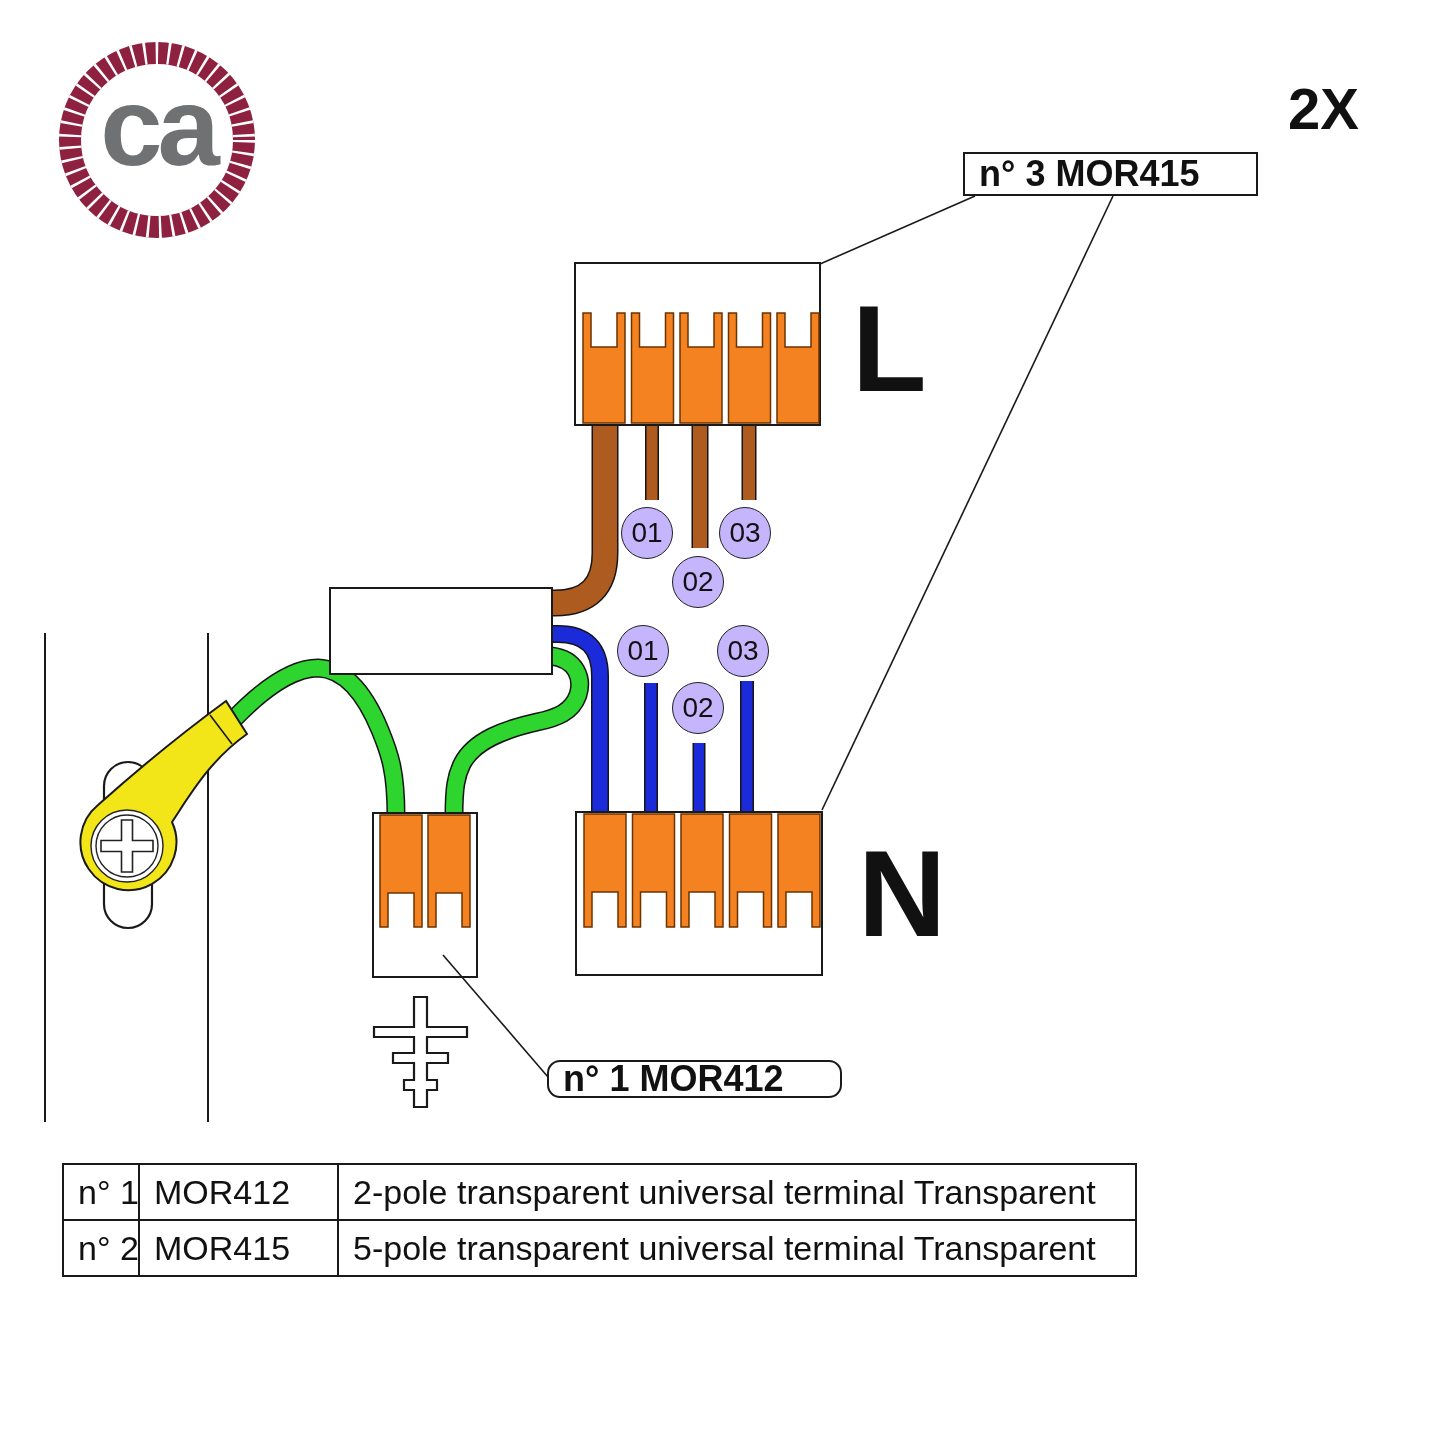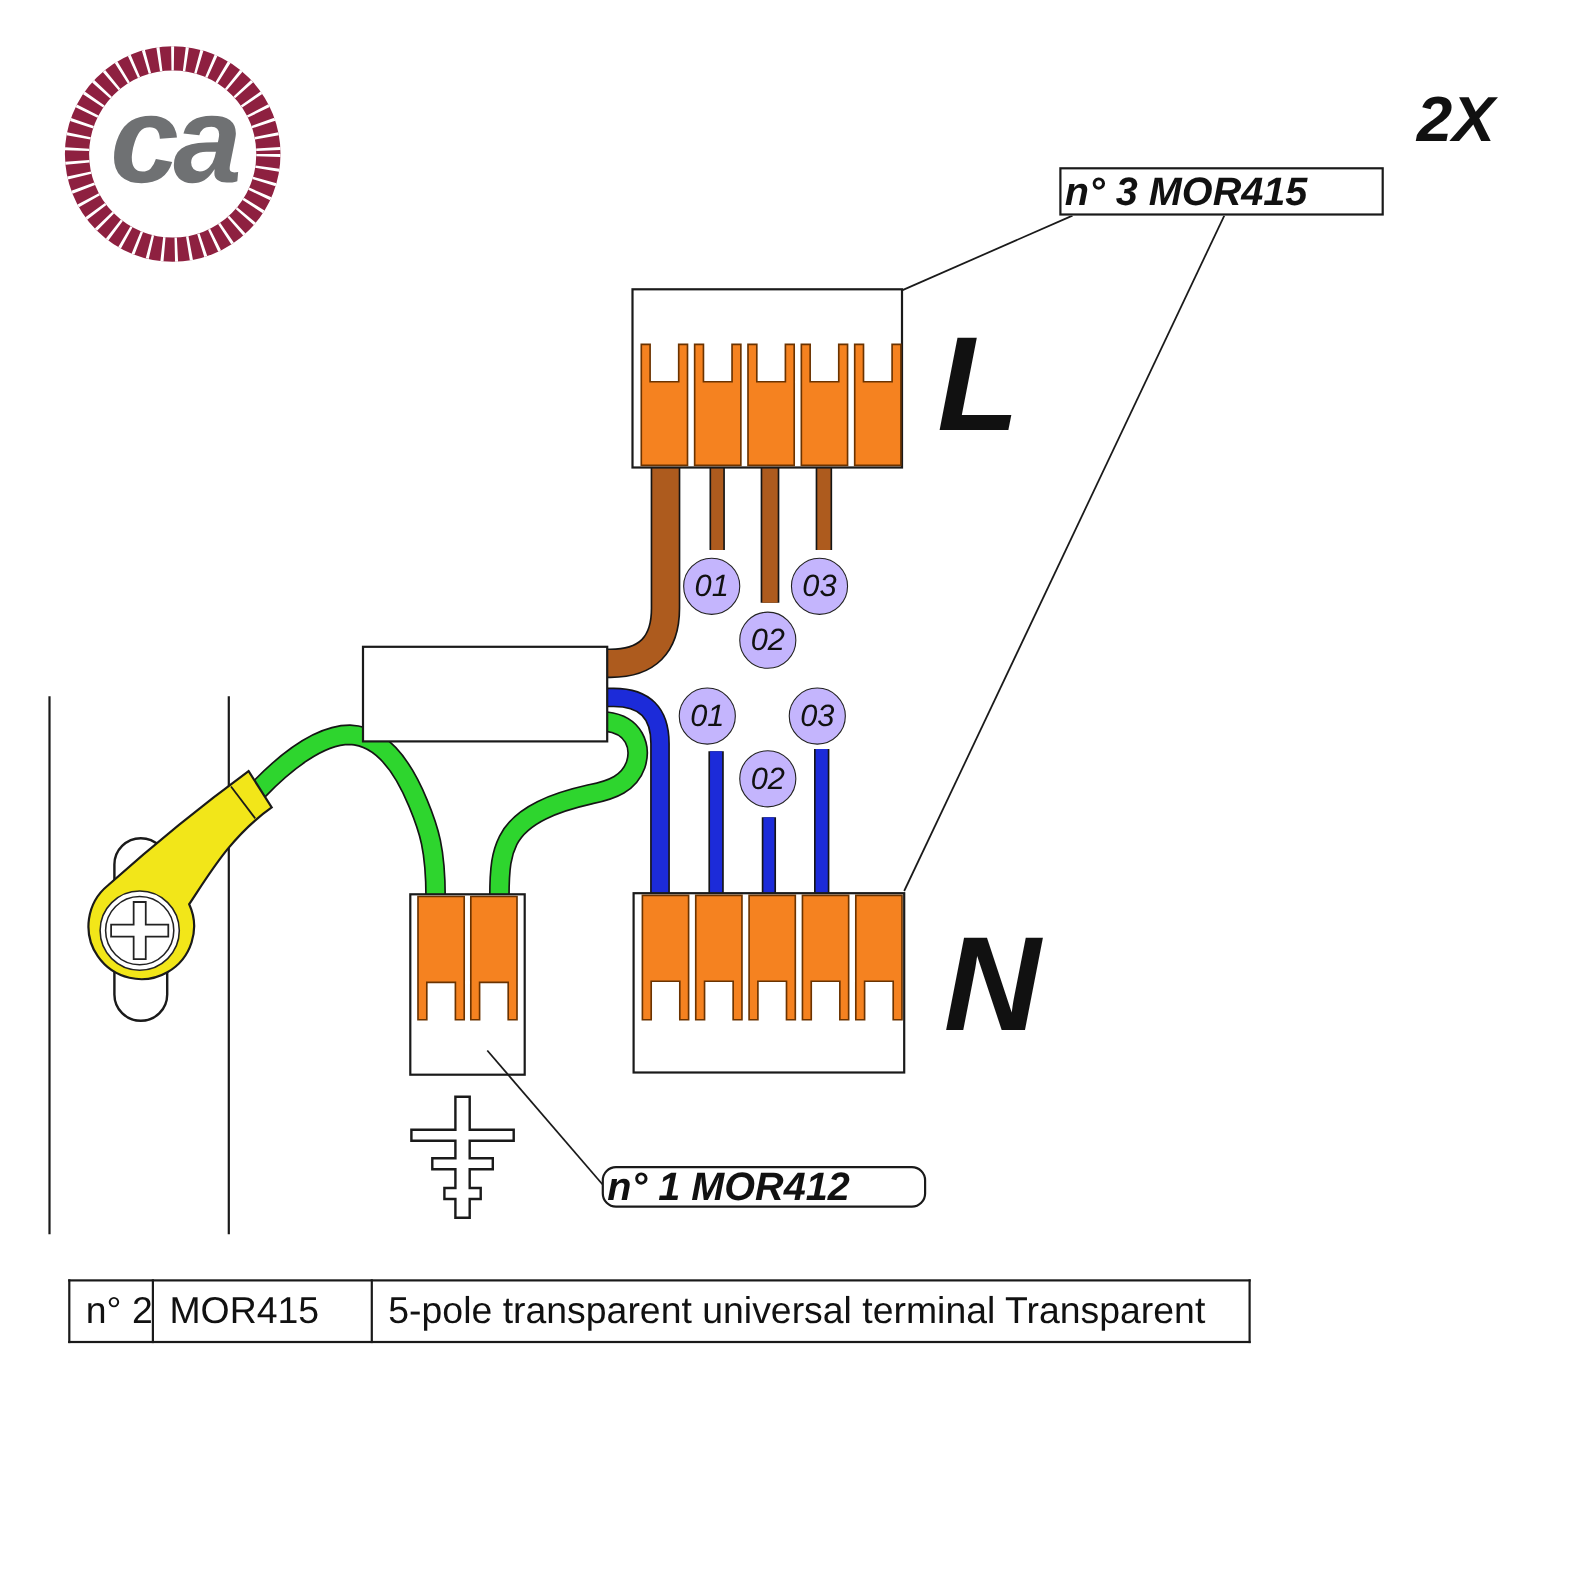--- a/index.html
+++ b/index.html
@@ -1,38 +1,38 @@
 <!DOCTYPE html>
 <html style="--orange: #F58220; --orange_outline: #6B3300; --brown: #AD5B1E; --green: #2ED52E; --blue: #1C2BD9; --yellow: #F2E619; --maroon: #8E2040; --logo_gray: #6F7173;"><head>
 <meta charset="utf-8">
 <style>
   html,body{margin:0;padding:0;background:#fff;}
   #canvas{
     position:relative;width:1445px;height:1441px;background:#fff;overflow:hidden;
     font-family:"Liberation Sans",sans-serif;color:#111;
   }
   svg{position:absolute;left:0;top:0;}
-  .overlay{position:absolute;z-index:5;font-style:italic;}
+  .overlay{position:absolute;z-index:5;}
   
   .box{fill:#ffffff;stroke:#1a1a1a;stroke-width:2px;}
   .pole{fill:var(--orange);stroke:var(--orange_outline);stroke-width:1.5px;}
   .wo{fill:none;stroke:#151515;stroke-linecap:butt;}
   .wbrown{fill:none;stroke:var(--brown);}
   .wblue{fill:none;stroke:var(--blue);}
   .wgreen{fill:none;stroke:var(--green);}
   .thin{stroke:#1a1a1a;stroke-width:1.6px;fill:none;}
   .wall{stroke:#1a1a1a;stroke-width:2px;fill:none;}
   .white-outline{fill:#ffffff;stroke:#1a1a1a;stroke-width:2.2px;}
   .yellow{fill:var(--yellow);stroke:#1a1a1a;stroke-width:2px;}
   
   .logo-text{left:60px;top:52px;width:195px;text-align:center;font-size:112px;
     font-weight:bold;line-height:150px;letter-spacing:-5px;color:var(--logo_gray);}
   .qty{left:1244px;top:72px;font-size:58px;line-height:74px;font-weight:bold;margin-left:44px;}
   .callout{background:#fff;border:2px solid #1a1a1a;font-weight:bold;font-size:36px;
-    padding-left:3px;display:flex;align-items:center;box-sizing:border-box;}
+    padding-left:14px;display:flex;align-items:center;box-sizing:border-box;}
   .callout.mor415{left:963px;top:152px;width:295px;height:44px;}
   .callout.mor412{left:547px;top:1060px;width:295px;height:38px;border-radius:13px;}
   .term-letter{font-size:122px;line-height:122px;font-weight:bold;}
   .lbl-l{left:852px;top:288px;}
   .lbl-n{left:858px;top:833px;}
   .marker{width:52px;height:52px;border:1.6px solid #222;border-radius:50%;background:#c4b5fd;
     display:flex;align-items:center;justify-content:center;font-size:28px;font-weight:500;
     box-sizing:border-box;}
   table.legend{left:62px;top:1163px;position:absolute;z-index:5;border-collapse:collapse;
     table-layout:fixed;width:1075px;font-size:34px;}
@@ -147,20 +147,25 @@
     <span>n° 1 MOR412</span>
   </div>
 
   <table class="legend">
     <colgroup>
         <col class="c1">
         <col class="c2">
         <col>
       </colgroup>
     <tbody>
+        <tr>
+      <td>n° 1</td>
+      <td>MOR412</td>
+      <td>2-pole transparent universal terminal Transparent</td>
+    </tr>
     <tr>
       <td>n° 2</td>
       <td>MOR415</td>
       <td>5-pole transparent universal terminal Transparent</td>
     </tr>
   </tbody>
     </table>
 
 </div>
 

